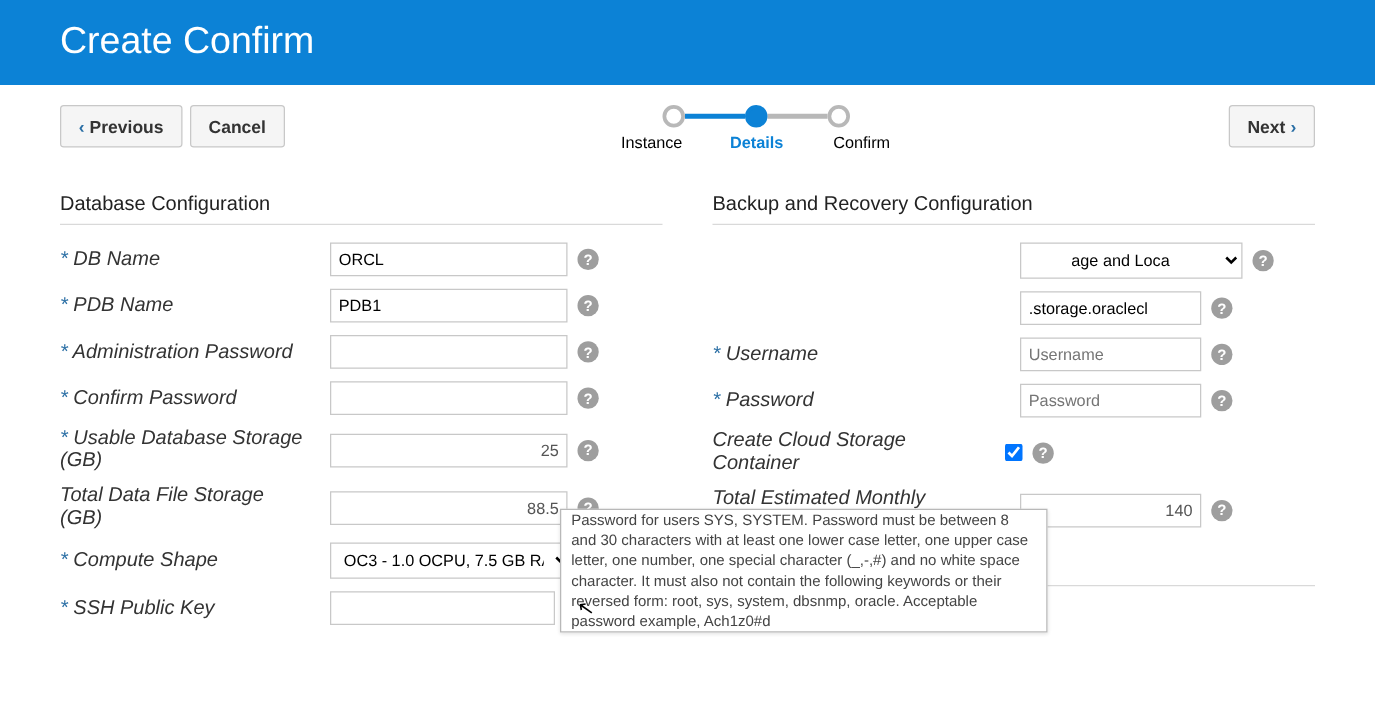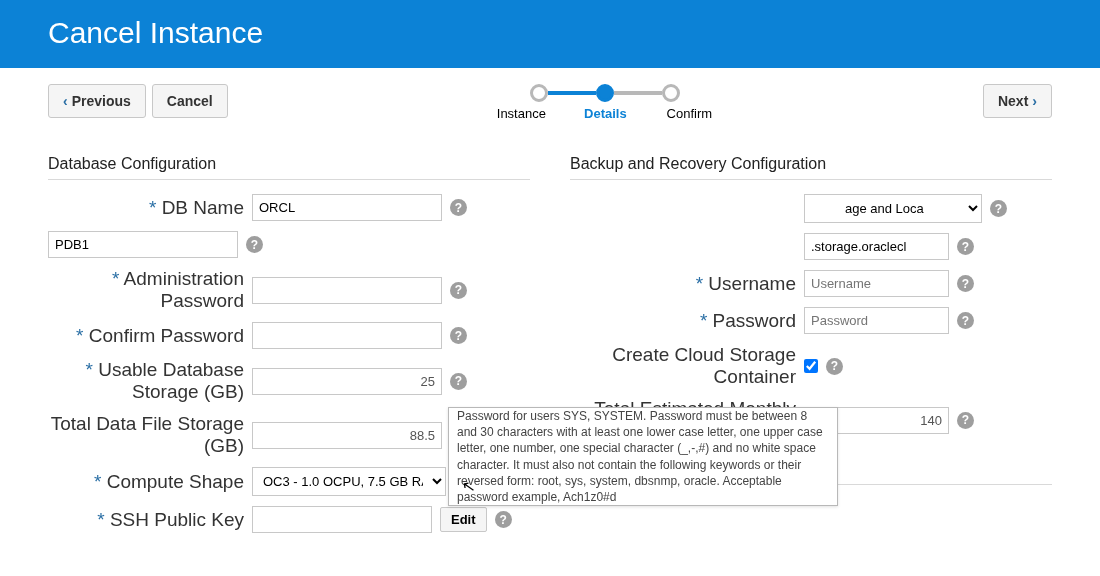--- a/index.html
+++ b/index.html
@@ -32,41 +32,41 @@
   .selsum-icon { width:16px; height:16px; border:1px solid #1b6cb3; display:inline-block; position:relative; }
   .selsum-icon::before, .selsum-icon::after { content:''; position:absolute; left:2px; right:2px; height:2px; background:#1b6cb3; }
   .selsum-icon::before { top:3px; }
   .selsum-icon::after { top:8px; box-shadow: 0 4px 0 #1b6cb3; height:2px;}
   
   .cols { display:flex; gap:40px; }
   .col { flex:1; min-width:0; }
   .col h3 { font-size:16px; font-weight:normal; color:#222; border-bottom:1px solid #d9d9d9; padding-bottom:6px; margin-bottom:14px;}
   
   .frow { display:flex; align-items:center; margin-bottom:10px; }
-  .flabel { width:204px; text-align:right; padding-right:8px; font-size:19px; color:#333; }
+  .flabel { width:204px; text-align:left; padding-right:8px; font-size:16px; color:#333;font-style:italic; }
   .req::before { content:"* "; color:#2b6fa5; }
   .fctrl { flex:1; display:flex; align-items:center; gap:8px; }
-  input[type=text], input[type=password], select { border:1px solid #c8c8c8; padding:5px 6px; font-size:13px; width:190px; background:#fff; }
+  input[type=text], input[type=password], select { border:1px solid #c8c8c8; padding:5px 6px; font-size:13px; width:190px; background:#fff;margin-left:12px; }
   .readonly { background:#f2f2f2; border:1px solid #e0e0e0; color:#555; text-align:right; }
   select { width:194px; }
   .help { width:17px; height:17px; border-radius:50%; background:#9e9e9e; color:#fff; font-size:12px; display:inline-flex; align-items:center; justify-content:center; cursor:pointer; font-weight:bold;}
   .edit-btn { background:#f5f5f5; border:1px solid #c8c8c8; border-radius:2px; padding:4px 10px; font-size:13px; font-weight:bold; cursor:pointer;}
   .chk { width:14px; height:14px; }
   
   .tooltip { position:absolute; left:448px; top:280px; width:390px; background:#fff; border:1px solid #b8b8b8; padding:0 8px; font-size:12px; line-height:1.35; color:#444; box-shadow:0 1px 3px rgba(0,0,0,.12); z-index:10;}
   .cursor { position:absolute; left:462px; top:350px; font-size:16px; color:#000; z-index:11; transform:rotate(-10deg);}
   
   .col-right .flabel { width:234px; }
   .col-right input[type=text], .col-right input[type=password] { width:145px; }
 </style>
 </head>
 <body>
 
 <div class="banner">
-  <h1>Cancel Instance</h1>
+  <h1>Create Confirm</h1>
 </div>
 
 <div class="nav-row">
   <div class="btn-group">
     <button class="btn">
         <span class="chev">‹</span>
         <span>Previous</span>
       </button>
     <button class="btn">
         <span>Cancel</span>
@@ -103,20 +103,21 @@
 
       <div class="frow">
         <div class="flabel req">DB Name</div>
         <div class="fctrl">
           <input type="text" value="ORCL" style="">
           <span class="help">?</span>
         </div>
       </div>
 
       <div class="frow">
+        <div class="flabel req">PDB Name</div>
         <div class="fctrl">
           <input type="text" value="PDB1" style="">
           <span class="help">?</span>
         </div>
       </div>
 
       <div class="frow">
         <div class="flabel req">Administration Password</div>
         <div class="fctrl">
           <input type="password" style="">

